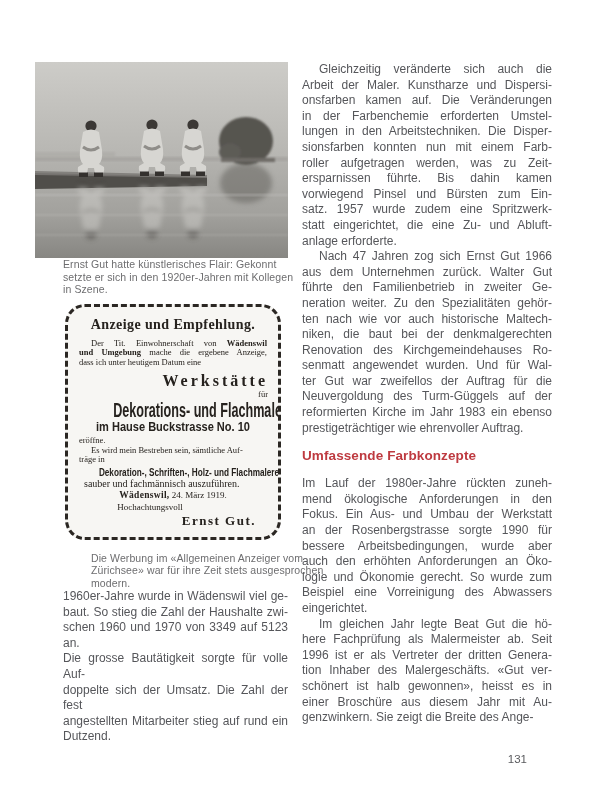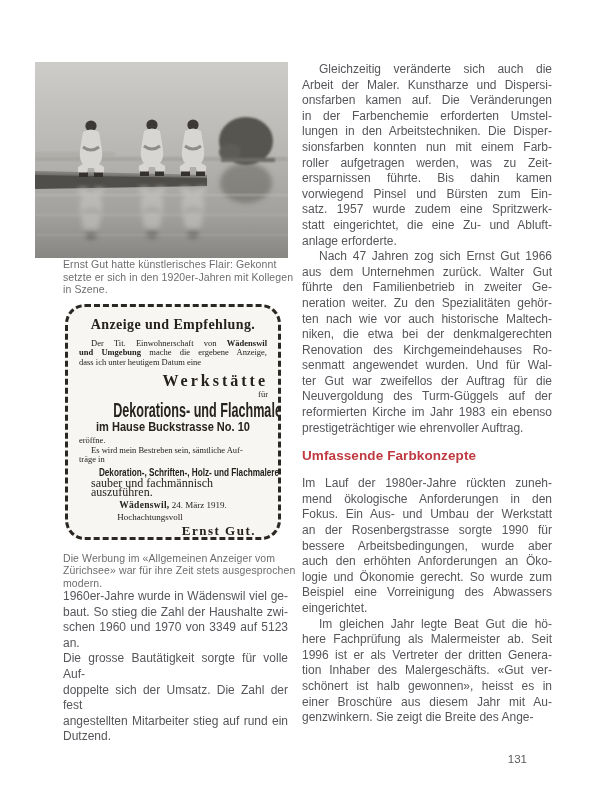--- a/index.html
+++ b/index.html
@@ -61,27 +61,27 @@
     font-weight:700;font-size:12px;line-height:13px;margin-bottom:2px;
     transform:scaleX(.92);transform-origin:50% 50%;white-space:nowrap;
   }
   .ad-small{font-size:8.5px;line-height:9.5px;margin:0 1px;}
   .ad-small .iln.first{text-indent:12px;}
   .ad-list{
     text-align:center;font-family:"Liberation Sans","DejaVu Sans",sans-serif;
     font-weight:700;font-size:10.5px;line-height:12px;margin:1px 0;
     transform:scaleX(.78);transform-origin:50% 50%;white-space:nowrap;
   }
-  .ad-exec{font-size:12px;line-height:9.5px;margin:0 13px 1px;}
+  .ad-exec{font-size:10px;line-height:9.5px;margin:0 6px 1px;}
   .ad-date{text-align:center;font-size:9px;line-height:11px;margin:2px 0 1px;}
   .ad-date b{font-size:9.5px;letter-spacing:.3px;}
   .ad-closing{text-align:center;font-size:9px;line-height:10px;margin-right:46px;}
   .ad-signature{text-align:right;font-weight:700;font-size:13px;line-height:15px;letter-spacing:1.5px;margin:1px 12px 0 0;}
 
-  .ad-caption{margin-top:12px;}
+  .ad-caption{margin-top:12px;margin-left:28px;}
   .left-par{margin-top:0;}
 
   
   .page-number{position:absolute;left:497px;top:753px;width:30px;text-align:right;font-size:11.5px;color:#5a5b5e;}
 </style>
 </head>
 <body>
 
 <div class="page">
 
@@ -208,21 +208,21 @@
         <div class="ln">statt eingerichtet, die eine Zu- und Abluft-</div>
         <div class="ln">anlage erforderte.</div>
       </div>
     <div class="par indent">
 
     <div class="ln">Nach 47 Jahren zog sich Ernst Gut 1966</div>
         <div class="ln">aus dem Unternehmen zurück. Walter Gut</div>
         <div class="ln">führte den Familienbetrieb in zweiter Ge-</div>
         <div class="ln">neration weiter. Zu den Spezialitäten gehör-</div>
         <div class="ln">ten nach wie vor auch historische Maltech-</div>
-        <div class="ln">niken, die etwa bei der denkmalgerechten</div>
+        <div class="ln">niken, die baut bei der denkmalgerechten</div>
         <div class="ln">Renovation des Kirchgemeindehauses Ro-</div>
         <div class="ln">senmatt angewendet wurden. Und für Wal-</div>
         <div class="ln">ter Gut war zweifellos der Auftrag für die</div>
         <div class="ln">Neuvergoldung des Turm-Güggels auf der</div>
         <div class="ln">reformierten Kirche im Jahr 1983 ein ebenso</div>
         <div class="ln">prestigeträchtiger wie ehrenvoller Auftrag.</div>
       </div>
     <h2 class="section-heading">Umfassende Farbkonzepte</h2>
     <div class="par">
 

